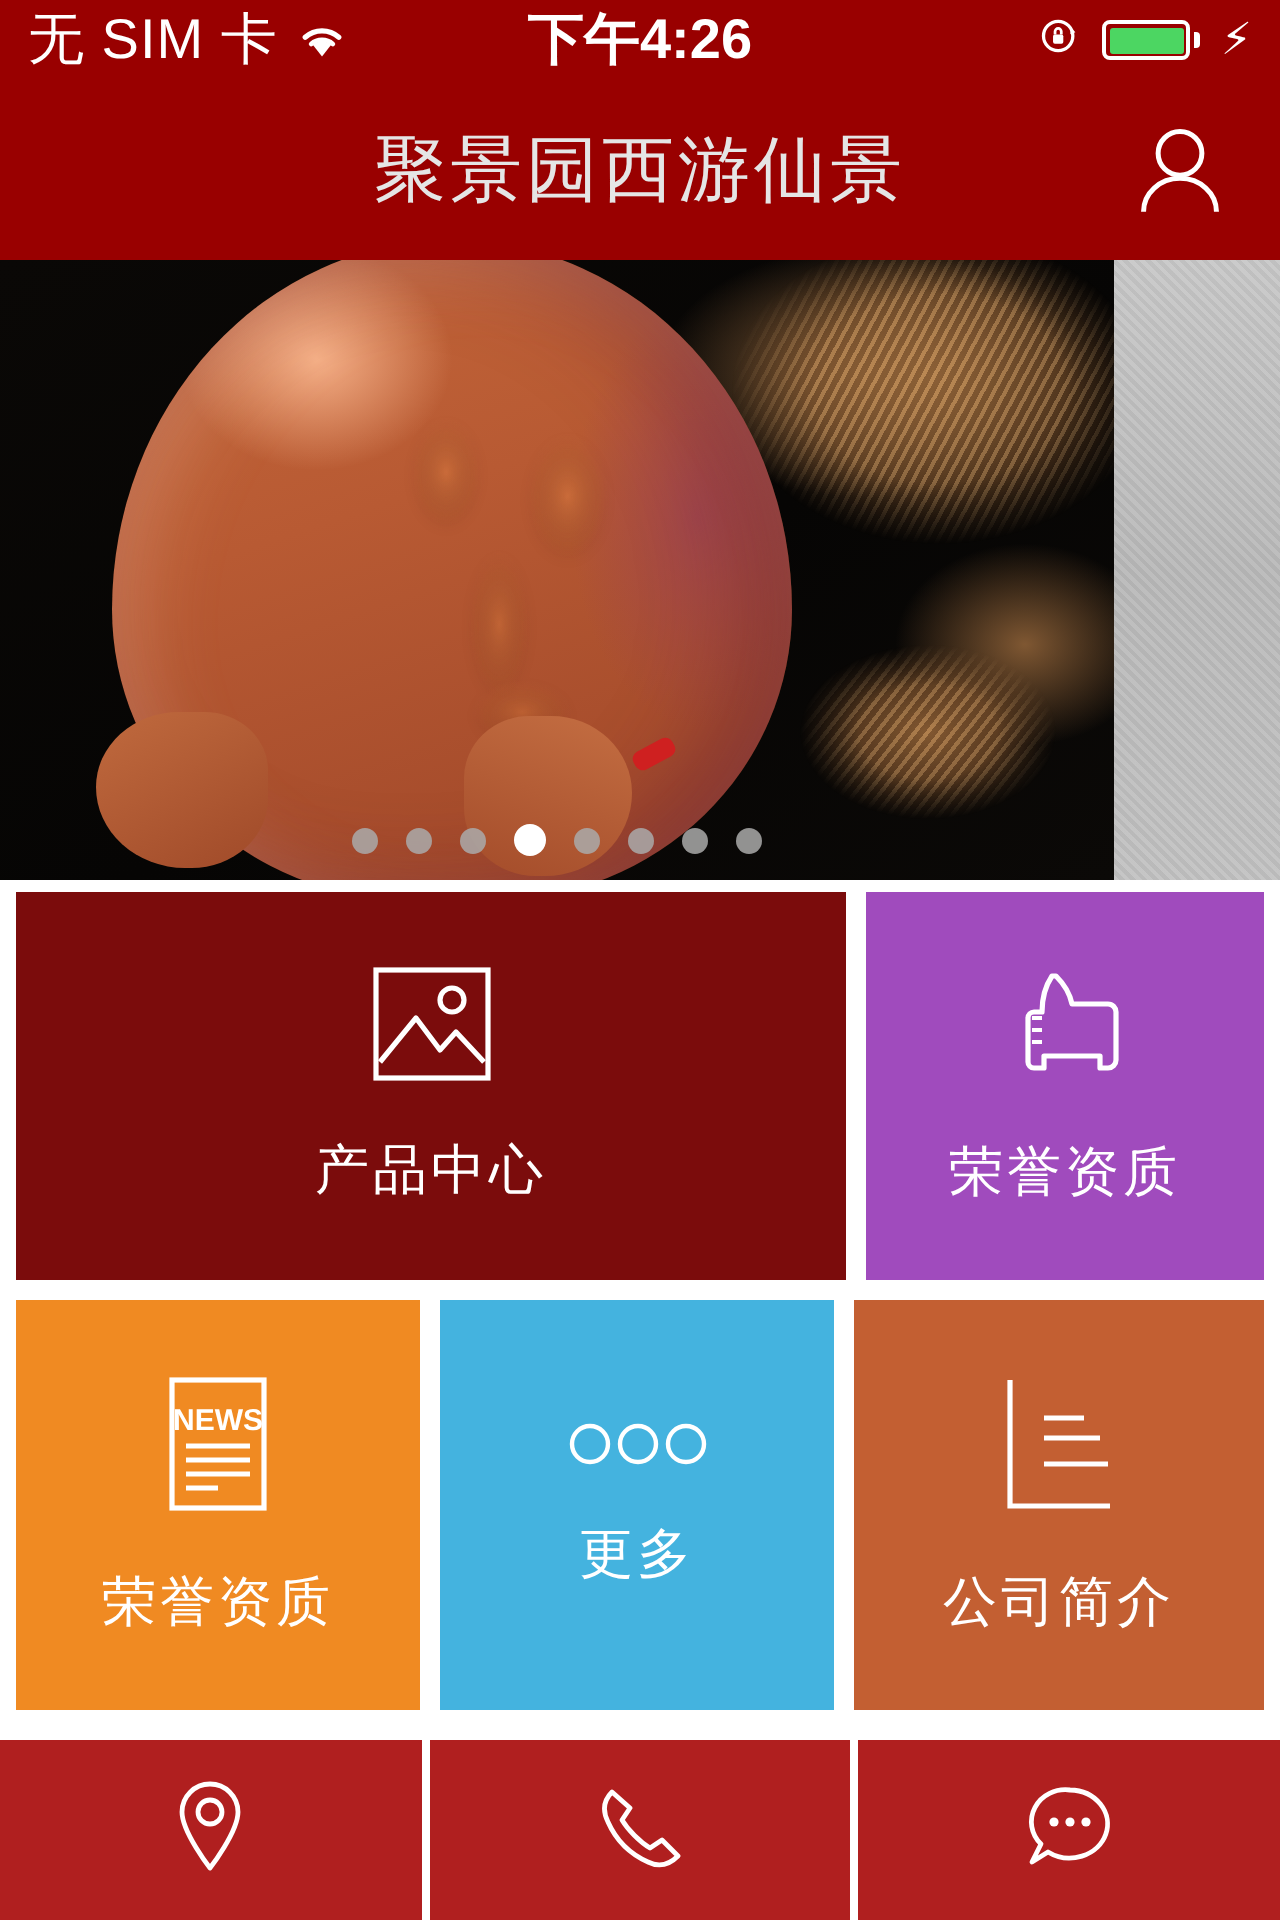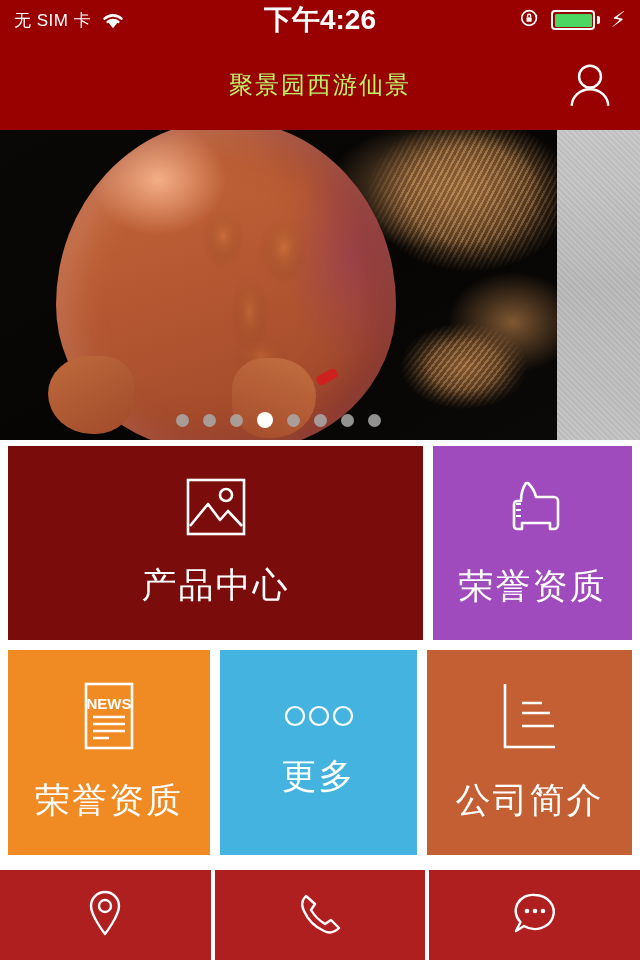--- a/index.html
+++ b/index.html
@@ -12,40 +12,40 @@
   #app { position:relative; width:640px; height:960px; background:#fff; }
 
   
   .statusbar {
     position:absolute; top:0; left:0; width:640px; height:40px;
     background:#990000; color:#fff;
     display:flex; align-items:center; justify-content:space-between;
     padding:0 14px;
   }
   .sb-left { display:flex; align-items:center; gap:9px; }
-  .sb-carrier { font-size:17px; letter-spacing:0.5px; font-weight:400; }
+  .sb-carrier { font-size:28px; letter-spacing:0.5px; font-weight:400; }
   .sb-center { position:absolute; left:0; width:640px; text-align:center;
                font-size:28px; font-weight:700; pointer-events:none; }
   .sb-right { display:flex; align-items:center; gap:10px; z-index:2; }
   .wifi { width:26px; height:20px; }
   .batt-wrap { display:flex; align-items:center; }
   .batt {
     width:44px; height:20px; border:2px solid #fff; border-radius:4px;
     padding:1.5px; display:flex;
   }
   .batt-fill { background:#4CD662; width:100%; border-radius:1.5px; }
   .batt-cap { width:3px; height:8px; background:#fff; border-radius:0 2px 2px 0; margin-left:1.5px; }
   .bolt { font-size:22px; line-height:1; margin-left:1px; }
 
   
   .titlebar {
     position:absolute; top:40px; left:0; width:640px; height:90px;
     background:#990000; display:flex; align-items:center; justify-content:center;
   }
-  .app-title { color:#bef264; font-size:24px; letter-spacing:2px; font-weight:400; }
+  .app-title { color:#e5e5e5; font-size:36px; letter-spacing:2px; font-weight:400; }
   .avatar-btn {
     position:absolute; right:20px; top:50%; transform:translateY(-50%);
     width:60px; height:58px; display:flex; align-items:center; justify-content:center;
   }
 
   
   .banner {
     position:absolute; top:130px; left:0; width:640px; height:310px;
     overflow:hidden; background:#000;
   }
@@ -126,21 +126,21 @@
 
   
   .grid { position:absolute; top:446px; left:0; width:640px; }
   .row { display:flex; gap:10px; padding:0 8px; }
   .row + .row { margin-top:10px; }
   .tile {
     position:relative; color:#fff; display:flex; flex-direction:column;
     align-items:center; justify-content:center; overflow:hidden;
   }
   .tile .icon { display:flex; align-items:center; justify-content:flex-start; }
-  .tile .label { font-size:35px; letter-spacing:2px; margin-top:26px;text-align:center; }
+  .tile .label { font-size:27px; letter-spacing:2px; margin-top:26px;text-align:center; }
   .t-products { flex:0 0 415px; height:194px; background:#7B0C0C; }
   .t-honors   { flex:1; height:194px; background:#A04BBD; }
   .t-news     { flex:0 0 202px; height:205px; background:#F08A22; }
   .t-about    { flex:0 0 205px; height:205px; background:#C35F32; }
   .t-more     { flex:1; height:205px; background:#44B3DF; }
 
   
   .bottombar {
     position:absolute; bottom:0; left:0; width:640px; height:90px;
     display:flex; gap:4px; background:#ffffff;

